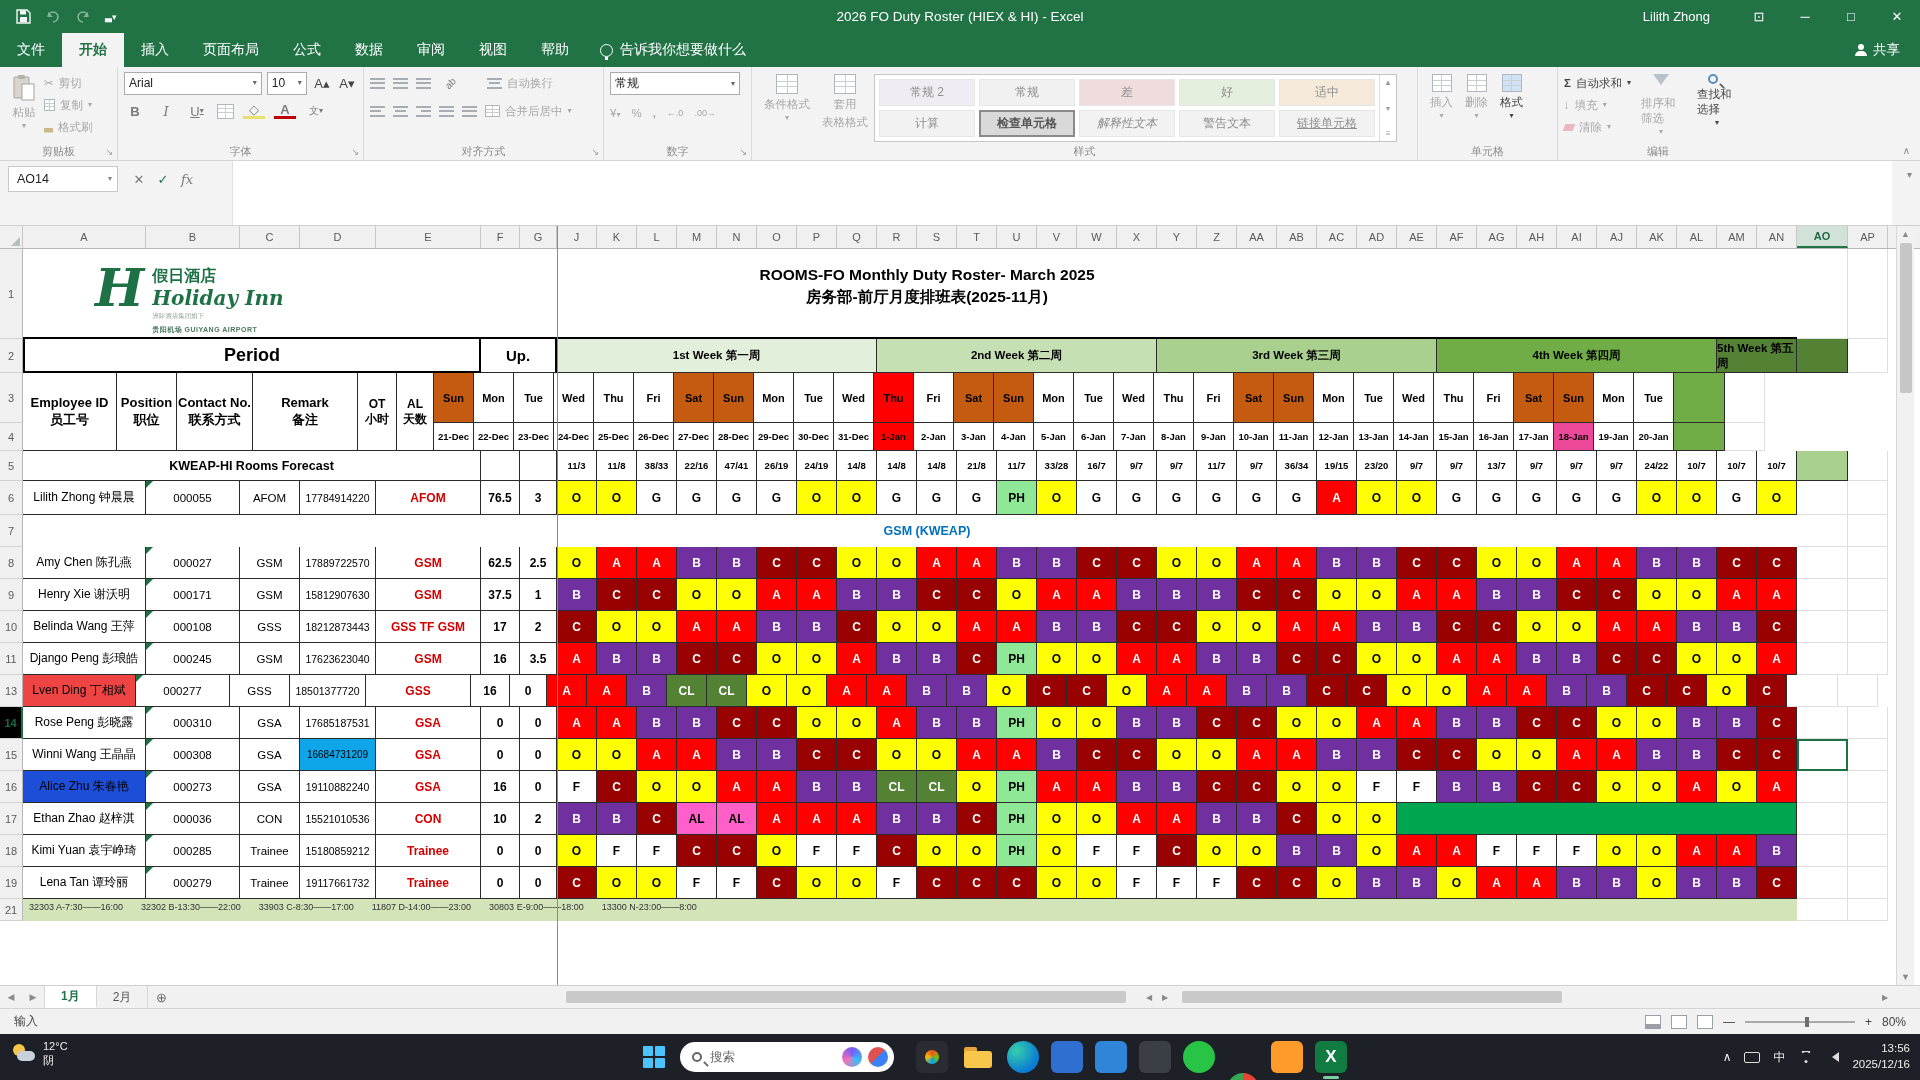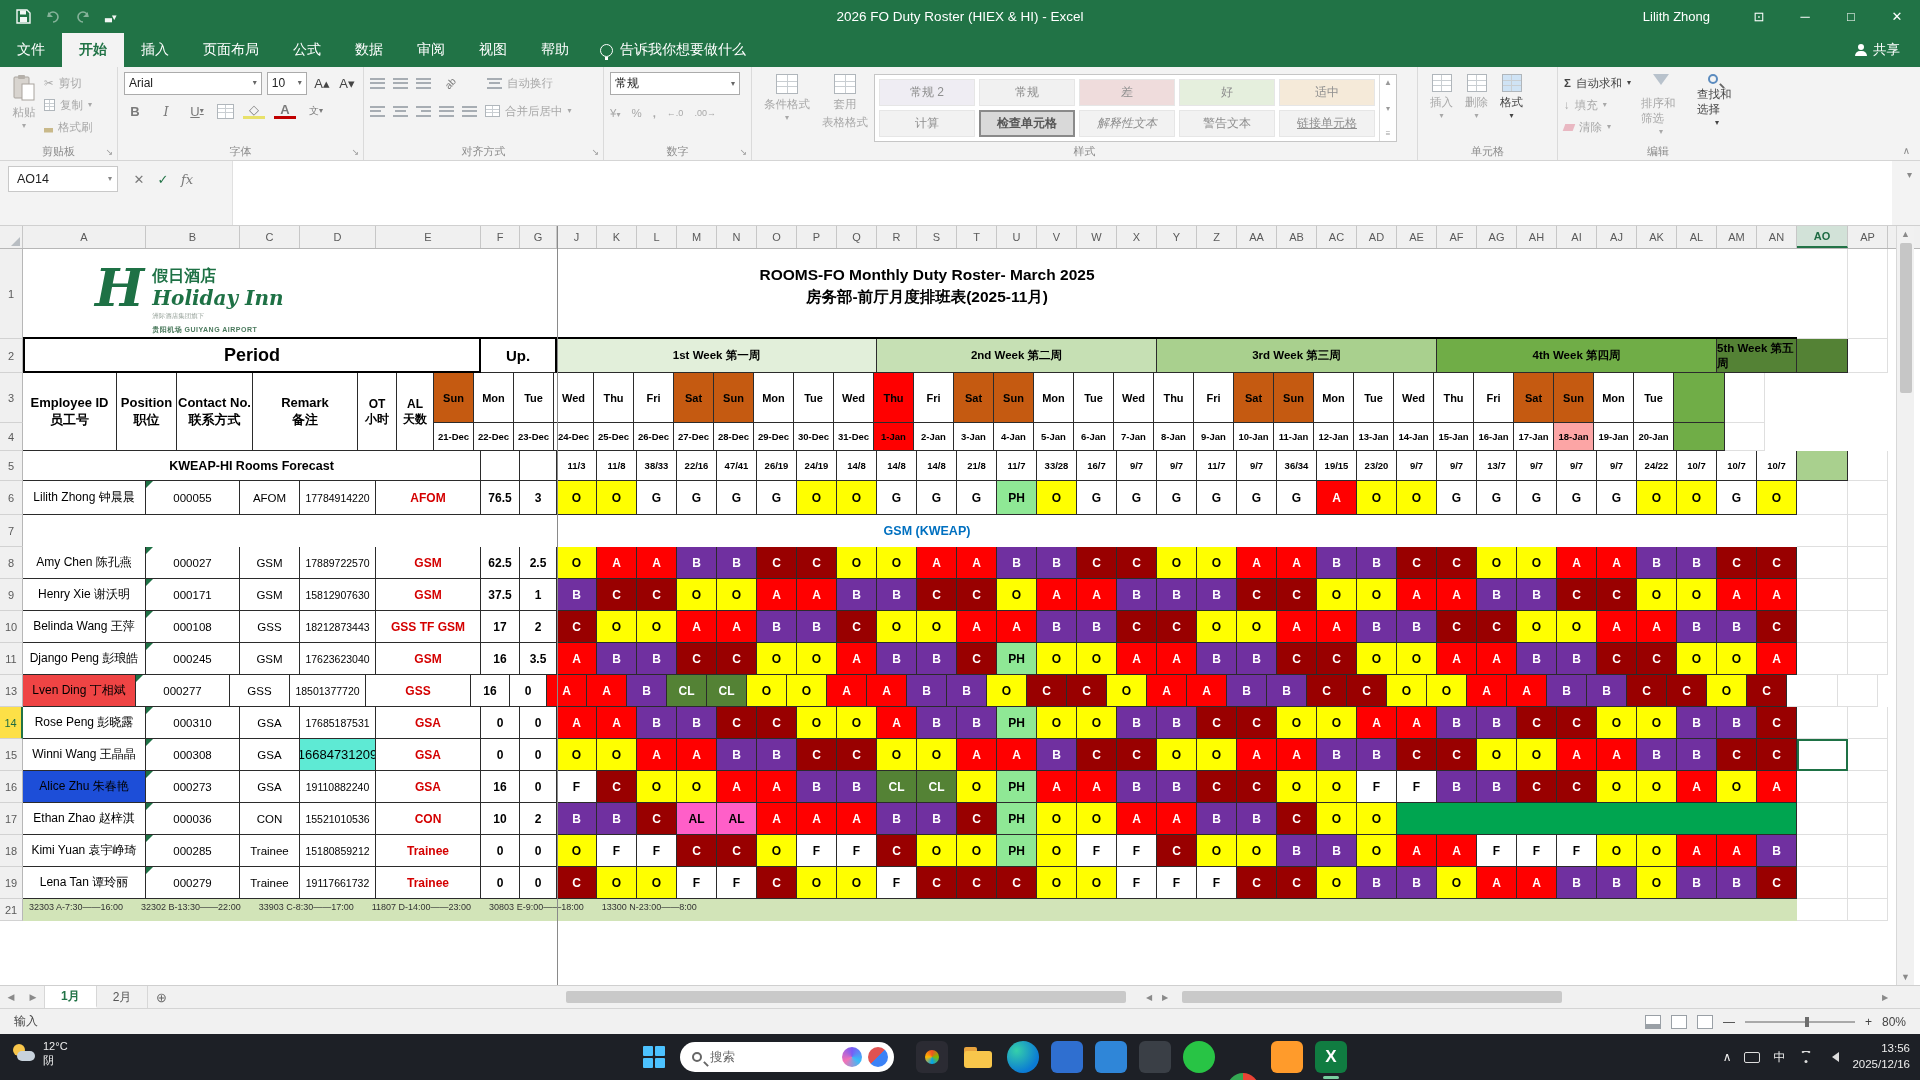--- a/index.html
+++ b/index.html
@@ -69,21 +69,21 @@
   #sheetArea{position:absolute;top:226px;left:0;width:1920px;height:759px;background:#fff;overflow:hidden;}
   .chrow{display:flex;height:23px;background:#f0f0f0;border-bottom:1px solid #b7b7b7;}
   .ch{flex:none;border-right:1px solid #c7c7c7;display:flex;align-items:center;justify-content:center;
       font-size:11px;color:#5a5a5a;box-sizing:border-box;}
   .ch.sel{background:#d2e2d8;color:#1e6b43;border-bottom:2px solid #217346;font-weight:bold;}
   .selall{position:relative;background:#f0f0f0;}
   .selall:after{content:"";position:absolute;right:2px;bottom:2px;border-left:9px solid transparent;border-bottom:9px solid #b8bdc2;}
   .grow{display:flex;}
   .gut{flex:none;width:23px;background:#f0f0f0;border-right:1px solid #b7b7b7;border-bottom:1px solid #d2d2d2;
        display:flex;align-items:center;justify-content:center;font-size:11px;color:#5a5a5a;box-sizing:border-box;}
-  .gut.sel{background:#fde047;color:#1e6b43;border-right:2px solid #217346;font-weight:normal;}
+  .gut.sel{background:#000000;color:#1e6b43;border-right:2px solid #217346;font-weight:bold;}
   .tc{flex:none;box-sizing:border-box;border-right:1px solid #2b2b2b;border-bottom:1px solid #2b2b2b;
       display:flex;align-items:center;justify-content:center;overflow:hidden;background:#fff;color:#000;}
   .lc{flex:none;box-sizing:border-box;border-right:1px solid #dfdfdf;border-bottom:1px solid #dfdfdf;background:#fff;}
   .two{display:flex;flex-direction:column;align-items:center;justify-content:center;line-height:1.25;}
   .gtri{position:relative;}
   .gtri:before{content:"";position:absolute;left:0;top:0;border-right:7px solid transparent;border-top:7px solid #1e7145;}
   .red{color:#d40000;font-weight:bold;}
   .seclbl{color:#0070c0;font-weight:bold;font-size:12.5px;text-align:center;}
   .ttl{position:absolute;left:557px;top:40px;width:740px;text-align:center;font-weight:bold;color:#000;}
   .panes{position:absolute;left:557px;top:0;width:1px;height:759px;background:#8a8a8a;}
@@ -616,21 +616,21 @@
               <div class="tc" data-interactable="true" style="width: 40px; height: 28px; font-size: 9.5px; background: rgb(255, 255, 255); color: rgb(0, 0, 0); font-weight: bold;">8-Jan</div>
               <div class="tc" data-interactable="true" style="width: 40px; height: 28px; font-size: 9.5px; background: rgb(255, 255, 255); color: rgb(0, 0, 0); font-weight: bold;">9-Jan</div>
               <div class="tc" data-interactable="true" style="width: 40px; height: 28px; font-size: 9.5px; background: rgb(255, 255, 255); color: rgb(0, 0, 0); font-weight: bold;">10-Jan</div>
               <div class="tc" data-interactable="true" style="width: 40px; height: 28px; font-size: 9.5px; background: rgb(255, 255, 255); color: rgb(0, 0, 0); font-weight: bold;">11-Jan</div>
               <div class="tc" data-interactable="true" style="width: 40px; height: 28px; font-size: 9.5px; background: rgb(255, 255, 255); color: rgb(0, 0, 0); font-weight: bold;">12-Jan</div>
               <div class="tc" data-interactable="true" style="width: 40px; height: 28px; font-size: 9.5px; background: rgb(255, 255, 255); color: rgb(0, 0, 0); font-weight: bold;">13-Jan</div>
               <div class="tc" data-interactable="true" style="width: 40px; height: 28px; font-size: 9.5px; background: rgb(255, 255, 255); color: rgb(0, 0, 0); font-weight: bold;">14-Jan</div>
               <div class="tc" data-interactable="true" style="width: 40px; height: 28px; font-size: 9.5px; background: rgb(255, 255, 255); color: rgb(0, 0, 0); font-weight: bold;">15-Jan</div>
               <div class="tc" data-interactable="true" style="width: 40px; height: 28px; font-size: 9.5px; background: rgb(255, 255, 255); color: rgb(0, 0, 0); font-weight: bold;">16-Jan</div>
               <div class="tc" data-interactable="true" style="width: 40px; height: 28px; font-size: 9.5px; background: rgb(255, 255, 255); color: rgb(0, 0, 0); font-weight: bold;">17-Jan</div>
-              <div class="tc" data-interactable="true" style="width: 40px; height: 28px; font-size: 9.5px; background: #fca5a5; color: rgb(0, 0, 0); font-weight: bold;">18-Jan</div>
+              <div class="tc" data-interactable="true" style="width: 40px; height: 28px; font-size: 9.5px; background: #ec4899; color: rgb(0, 0, 0); font-weight: bold;">18-Jan</div>
               <div class="tc" data-interactable="true" style="width: 40px; height: 28px; font-size: 9.5px; background: rgb(255, 255, 255); color: rgb(0, 0, 0); font-weight: bold;">19-Jan</div>
               <div class="tc" data-interactable="true" style="width: 40px; height: 28px; font-size: 9.5px; background: rgb(255, 255, 255); color: rgb(0, 0, 0); font-weight: bold;">20-Jan</div>
             </div>
           </div>
           <div data-interactable="false" style="display: flex; flex-direction: column;">
             <div class="tc" data-interactable="true" style="width: 51px; height: 50px; font-size: 11px; background: rgb(112, 173, 71); color: rgb(0, 0, 0);"></div>
             <div class="tc" data-interactable="true" style="width: 51px; height: 28px; font-size: 11px; background: rgb(112, 173, 71); color: rgb(0, 0, 0);"></div>
           </div>
           <div data-interactable="false" style="display: flex; flex-direction: column;">
             <div class="lc" data-interactable="true" style="width: 40px; height: 50px;"></div>
@@ -983,21 +983,21 @@
           <div class="tc" data-interactable="true" style="width: 40px; height: 32px; font-size: 12px; background: rgb(112, 48, 160); color: rgb(255, 255, 255); font-weight: bold;">B</div>
           <div class="tc" data-interactable="true" style="width: 40px; height: 32px; font-size: 12px; background: rgb(153, 0, 0); color: rgb(255, 255, 255); font-weight: bold;">C</div>
           <div class="lc" data-interactable="true" style="width: 51px; height: 32px;"></div>
           <div class="lc" data-interactable="true" style="width: 40px; height: 32px;"></div>
         </div>
         <div class="grow" data-interactable="false" style="height: 32px;">
           <div class="gut" data-interactable="true" style="height: 32px;">15</div>
           <div class="tc" data-interactable="true" style="width: 123px; height: 32px; font-size: 12px; background: rgb(255, 255, 255); color: rgb(0, 0, 0);">Winni Wang 王晶晶</div>
           <div class="tc gtri" data-interactable="true" style="width: 94px; height: 32px; font-size: 11.5px; background: rgb(255, 255, 255); color: rgb(0, 0, 0);">000308</div>
           <div class="tc" data-interactable="true" style="width: 60px; height: 32px; font-size: 11.5px; background: rgb(255, 255, 255); color: rgb(0, 0, 0);">GSA</div>
-          <div class="tc" data-interactable="true" style="width: 76px; height: 32px; font-size: 13px; background: #5eead4; color: rgb(0, 0, 0);">16684731209</div>
+          <div class="tc" data-interactable="true" style="width: 76px; height: 32px; font-size: 10px; background: #0ea5e9; color: rgb(0, 0, 0);">16684731209</div>
           <div class="tc" data-interactable="true" style="width: 105px; height: 32px; font-size: 12px; background: rgb(255, 255, 255); color: rgb(212, 0, 0); font-weight: bold;">GSA</div>
           <div class="tc" data-interactable="true" style="width: 39px; height: 32px; font-size: 12px; background: rgb(255, 255, 255); color: rgb(0, 0, 0); font-weight: bold;">0</div>
           <div class="tc" data-interactable="true" style="width: 37px; height: 32px; font-size: 12px; background: rgb(255, 255, 255); color: rgb(0, 0, 0); font-weight: bold;">0</div>
           <div class="tc" data-interactable="true" style="width: 40px; height: 32px; font-size: 12px; background: rgb(255, 255, 0); color: rgb(0, 0, 0); font-weight: bold;">O</div>
           <div class="tc" data-interactable="true" style="width: 40px; height: 32px; font-size: 12px; background: rgb(255, 255, 0); color: rgb(0, 0, 0); font-weight: bold;">O</div>
           <div class="tc" data-interactable="true" style="width: 40px; height: 32px; font-size: 12px; background: rgb(255, 0, 0); color: rgb(255, 255, 255); font-weight: bold;">A</div>
           <div class="tc" data-interactable="true" style="width: 40px; height: 32px; font-size: 12px; background: rgb(255, 0, 0); color: rgb(255, 255, 255); font-weight: bold;">A</div>
           <div class="tc" data-interactable="true" style="width: 40px; height: 32px; font-size: 12px; background: rgb(112, 48, 160); color: rgb(255, 255, 255); font-weight: bold;">B</div>
           <div class="tc" data-interactable="true" style="width: 40px; height: 32px; font-size: 12px; background: rgb(112, 48, 160); color: rgb(255, 255, 255); font-weight: bold;">B</div>
           <div class="tc" data-interactable="true" style="width: 40px; height: 32px; font-size: 12px; background: rgb(153, 0, 0); color: rgb(255, 255, 255); font-weight: bold;">C</div>

